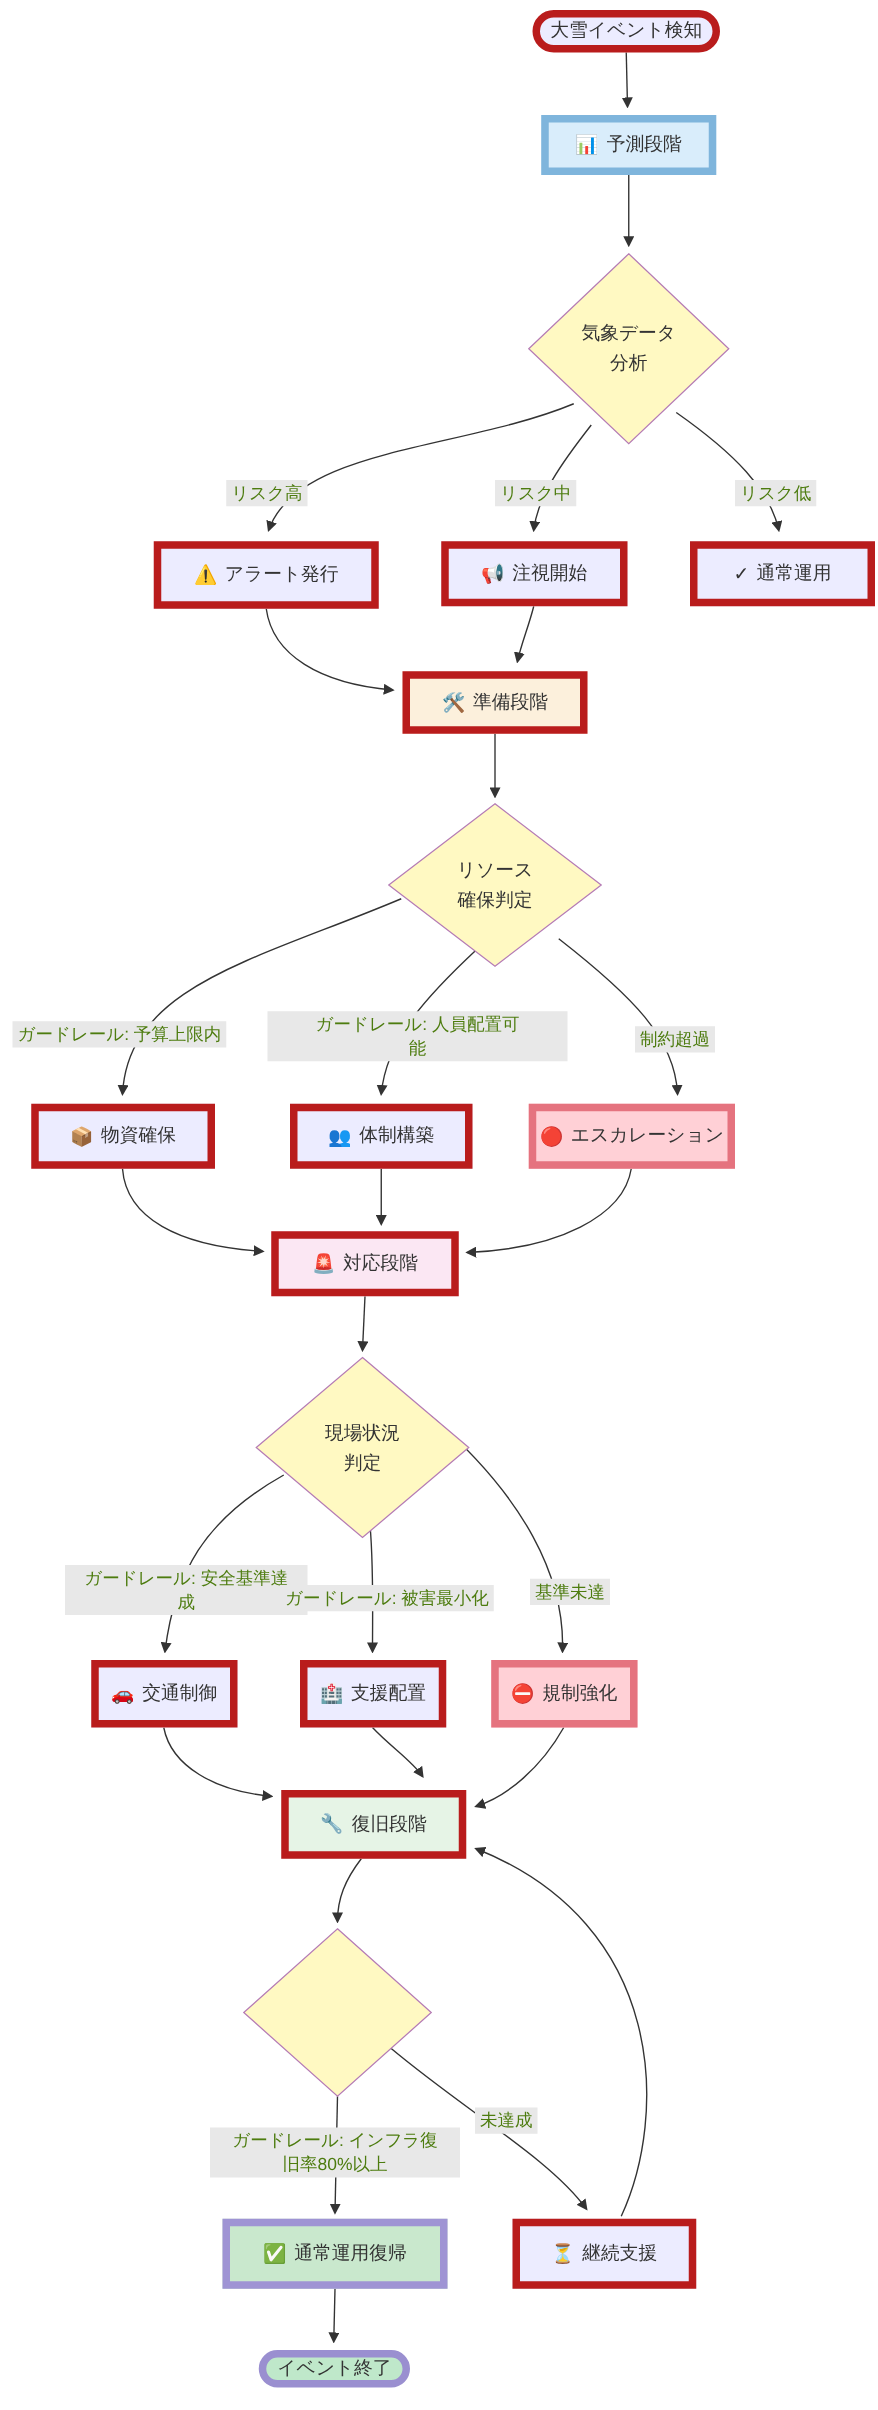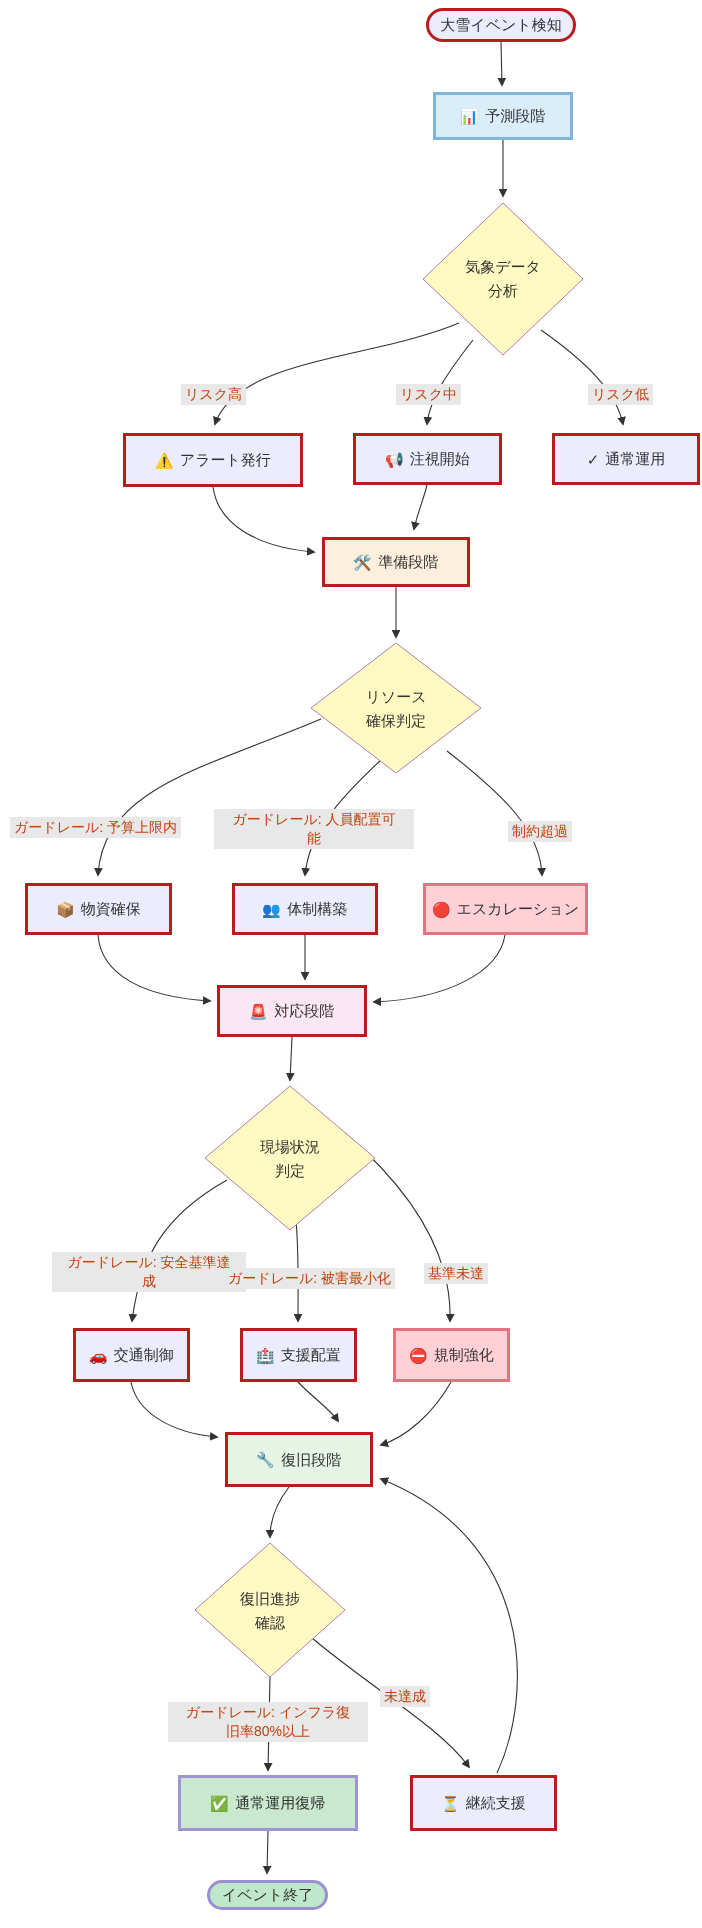--- a/index.html
+++ b/index.html
@@ -7,42 +7,42 @@
     position:relative; width:702px; height:1928px; background:#ffffff;
     font-family:"Liberation Sans", sans-serif; color:#333;
     overflow:hidden;
   }
   svg.edges { position:absolute; left:0; top:0; width:702px; height:1928px; }
   svg.edges path.edge { fill:none; stroke:#333333; stroke-width:1.1px; }
   svg.edges polygon.decision { fill:#FFF9C2; stroke:#B57BB5; stroke-width:1px; }
 
   .node {
     position:absolute; display:flex; align-items:center; justify-content:center;
-    gap:6px; border:3px solid #b91c1c; background:#ECECFF;
+    gap:6px; border:6px solid #b91c1c; background:#ECECFF;
     font-size:15px; box-sizing:border-box; line-height:1.3;
   }
   .stadium   { border-radius:18px; }
   .blue      { background:#D9EDFB; border-color:#7FB5DC; }
   .cream     { background:#FCF0DC; }
   .pinklight { background:#FBE7F3; }
   .greenlight{ background:#E6F4E6; }
   .danger    { background:#FFD0D6; border-color:#E5737F; }
   .success   { background:#C9E8CD; border-color:#9F94D4; }
   .endnode   { background:#BFE8CA; border-color:#9A8FD0; }
 
   .icon { font-size:15px; line-height:1; }
 
   .dtext {
     position:absolute; width:120px; text-align:center;
     font-size:15px; line-height:24px;
   }
   .dtext span { display:block; }
 
   .elabel {
-    position:absolute; background:#E8E8E8; color:#c2410c;
+    position:absolute; background:#E8E8E8; color:#4d7c0f;
     font-size:14px; line-height:19px; padding:1px 4px;
     text-align:center; white-space:nowrap; box-sizing:border-box;
   }
   .elabel.wrap { white-space:normal; }
   .elabel.wrap span { display:block; }
 </style>
 </head>
 <body>
 
 <div class="canvas">
@@ -84,21 +84,21 @@
     <polygon class="decision" points="503,203 583,279 503,355 423,279"></polygon>
     <polygon class="decision" points="396,643 481,708 396,773 311,708"></polygon>
     <polygon class="decision" points="290,1086 375,1158 290,1230 205,1158"></polygon>
     <polygon class="decision" points="270,1543 345,1610 270,1677 195,1610"></polygon>
   </svg>
 
   <div class="elabel" style="left:181px; top:384px;">リスク高</div>
   <div class="elabel" style="left:396px; top:384px;">リスク中</div>
   <div class="elabel" style="left:588px; top:384px;">リスク低</div>
   <div class="elabel" style="left:10px; top:817px;">ガードレール: 予算上限内</div>
-  <div class="elabel wrap" style="left:214px; top:809px; width:200px;">
+  <div class="elabel wrap" style="left:214px; top:809px; width:240px;">
     <span>ガードレール: 人員配置可</span>
     <span>能</span>
   </div>
   <div class="elabel" style="left:508px; top:821px;">制約超過</div>
   <div class="elabel wrap" style="left:52px; top:1252px; width:194px;text-align:center;">
     <span>ガードレール: 安全基準達</span>
     <span>成</span>
   </div>
   <div class="elabel" style="left:224px; top:1268px;text-align:center;">ガードレール: 被害最小化</div>
   <div class="elabel" style="left:424px; top:1263px;">基準未達</div>
@@ -185,24 +185,20 @@
   <div class="node danger" style="left:393px; top:1328px; width:117px; height:54px;">
     <span class="icon">⛔</span>
     <span>規制強化</span>
   </div>
 
   <div class="node greenlight" style="left:225px; top:1432px; width:148px; height:55px;">
     <span class="icon">🔧</span>
     <span>復旧段階</span>
   </div>
 
-  <div class="dtext" style="left:210px; top:1587px;">
-    <span>復旧進捗</span>
-    <span>確認</span>
-  </div>
 
   <div class="node success" style="left:178px; top:1775px; width:180px; height:56px;">
     <span class="icon">✅</span>
     <span>通常運用復帰</span>
   </div>
 
   <div class="node" style="left:410px; top:1775px; width:147px; height:56px;">
     <span class="icon">⏳</span>
     <span>継続支援</span>
   </div>

